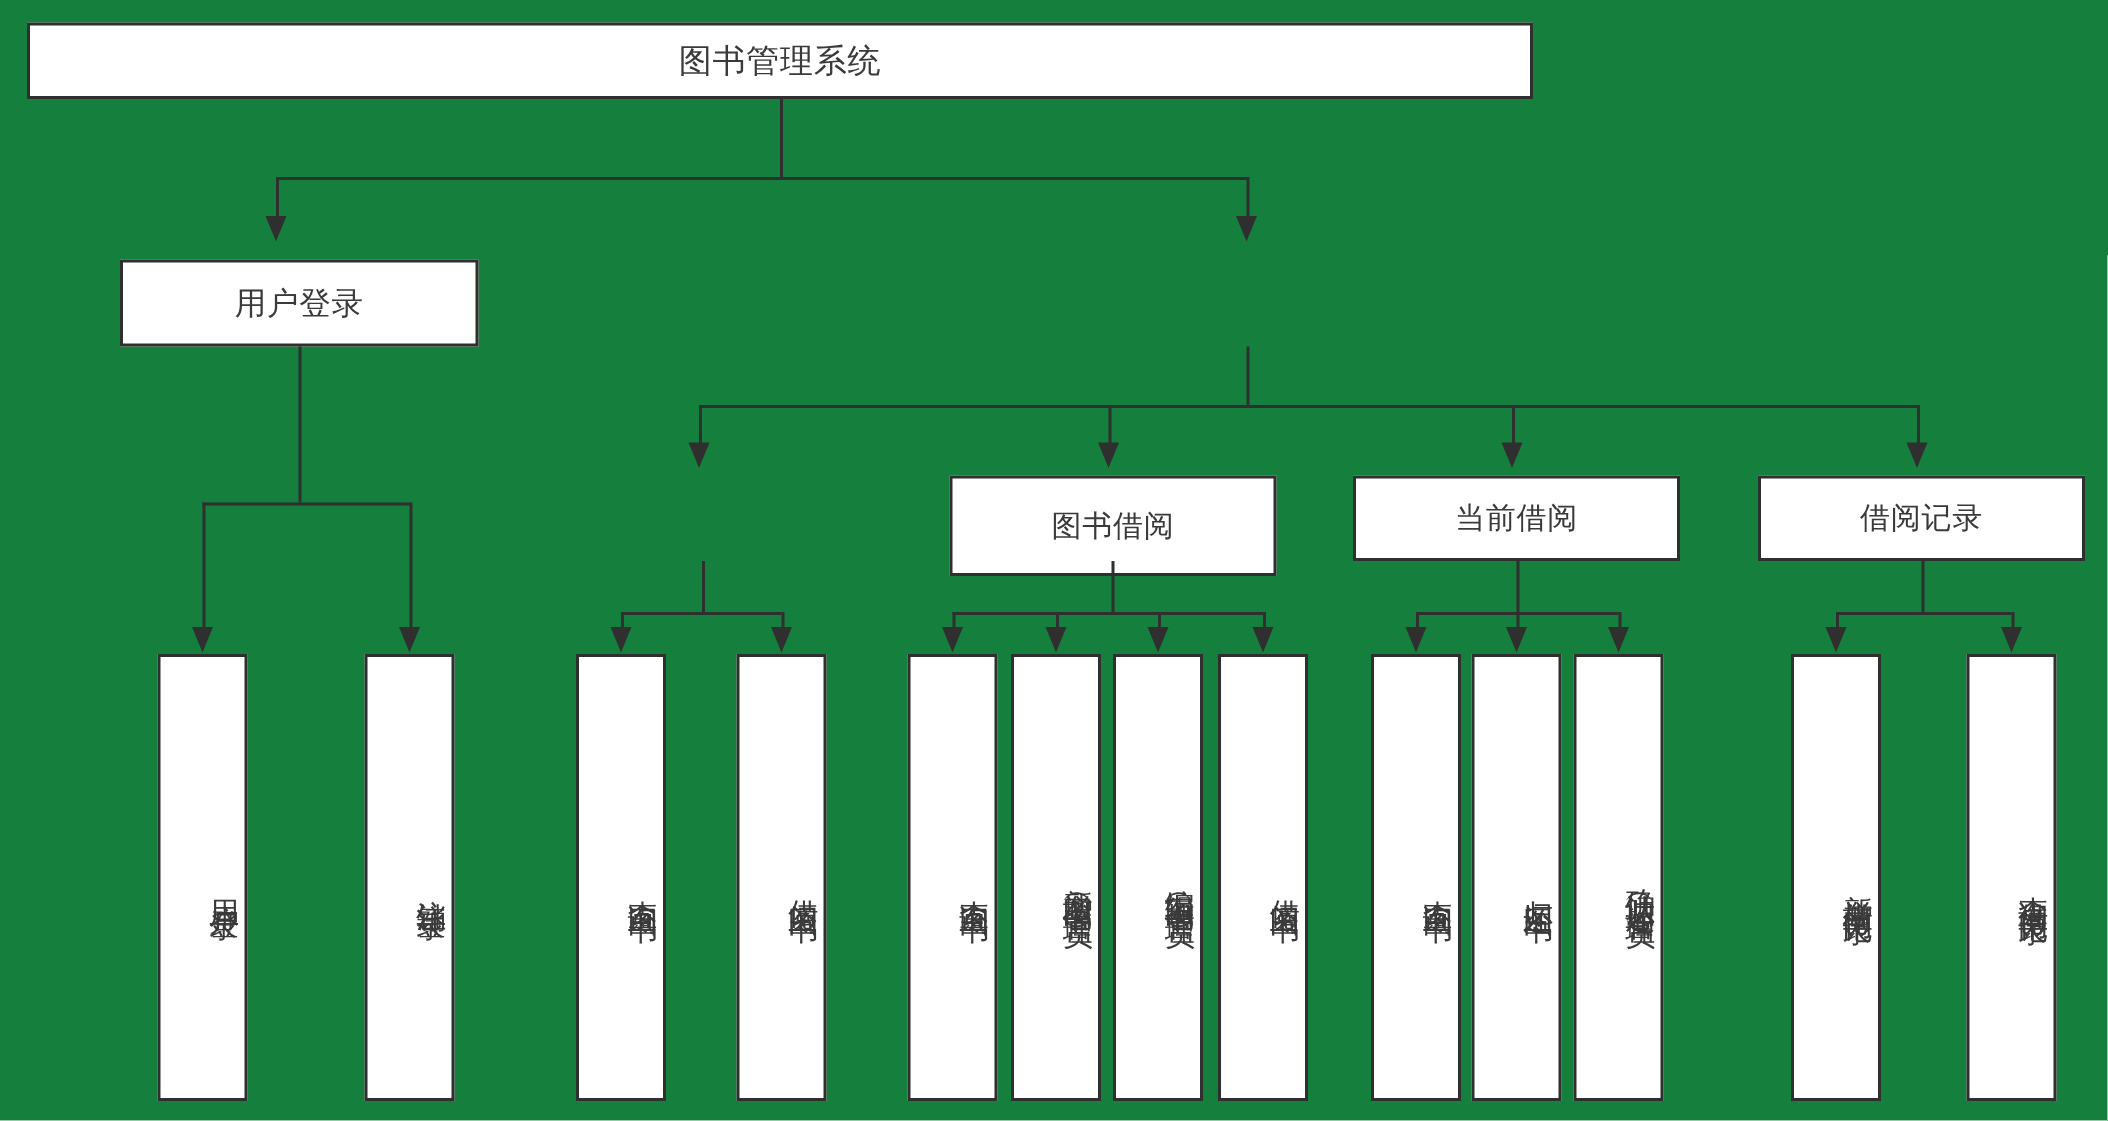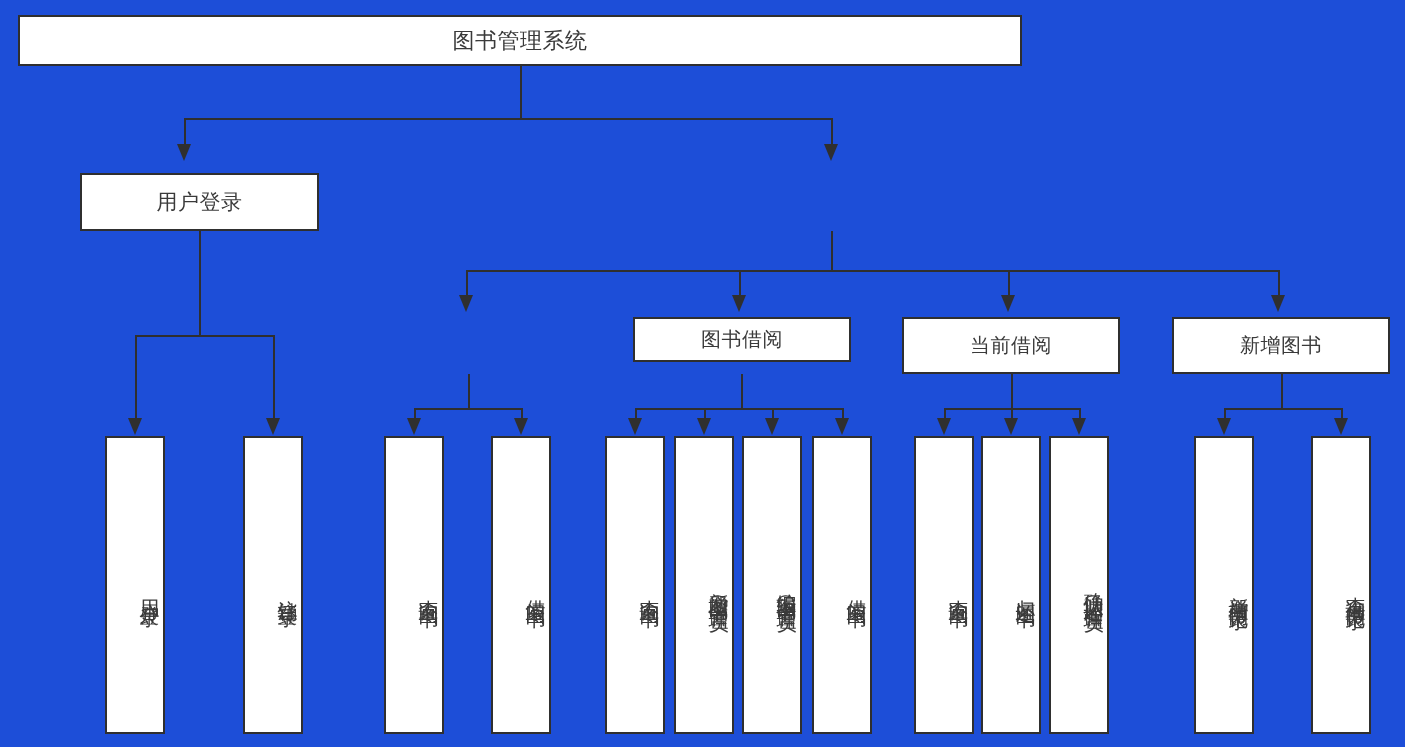--- a/index.html
+++ b/index.html
@@ -8,21 +8,21 @@
     padding: 0;
     background: #ffffff;
   }
   body {
     font-family: "DejaVu Sans", "Liberation Sans", sans-serif;
   }
   #canvas {
     position: relative;
     width: 1405px;
     height: 747px;
-    background: #1d4ed8;
+    background: #15803d;
     overflow: hidden;
   }
   
   .node {
     position: absolute;
     box-sizing: border-box;
     background: #ffffff;
     border: 2.5px solid #2f2f2f;
     display: flex;
     align-items: center;
@@ -117,28 +117,28 @@
   <div class="conn-h" style="left:466px; top:270px; width:812px;"></div>
   <div class="conn-v" style="left:466px; top:270px; height:26px;"></div>
   <div class="arrow" style="left:459px; top:295px;"></div>
   <div class="conn-v" style="left:739px; top:270px; height:26px;"></div>
   <div class="arrow" style="left:732px; top:295px;"></div>
   <div class="conn-v" style="left:1008px; top:270px; height:26px;"></div>
   <div class="arrow" style="left:1001px; top:295px;"></div>
   <div class="conn-v" style="left:1278px; top:270px; height:26px;"></div>
   <div class="arrow" style="left:1271px; top:295px;"></div>
 
-  <div class="node lvl3" style="left:633px; top:317px; width:218px; height:45px;">
+  <div class="node lvl3" style="left:633px; top:317px; width:218px; height:67px;">
     <span class="lbl">图书借阅</span>
   </div>
   <div class="node lvl3" style="left:902px; top:317px; width:218px; height:57px;">
     <span class="lbl">当前借阅</span>
   </div>
   <div class="node lvl3" style="left:1172px; top:317px; width:218px; height:57px;">
-    <span class="lbl">新增图书</span>
+    <span class="lbl">借阅记录</span>
   </div>
 
   <div class="conn-v" style="left:468px; top:374px; height:34px;"></div>
   <div class="conn-h" style="left:414px; top:408px; width:107px;"></div>
   <div class="conn-v" style="left:414px; top:408px; height:11px;"></div>
   <div class="arrow" style="left:407px; top:418px;"></div>
   <div class="conn-v" style="left:521px; top:408px; height:11px;"></div>
   <div class="arrow" style="left:514px; top:418px;"></div>
 
   <div class="conn-v" style="left:741px; top:374px; height:34px;"></div>

